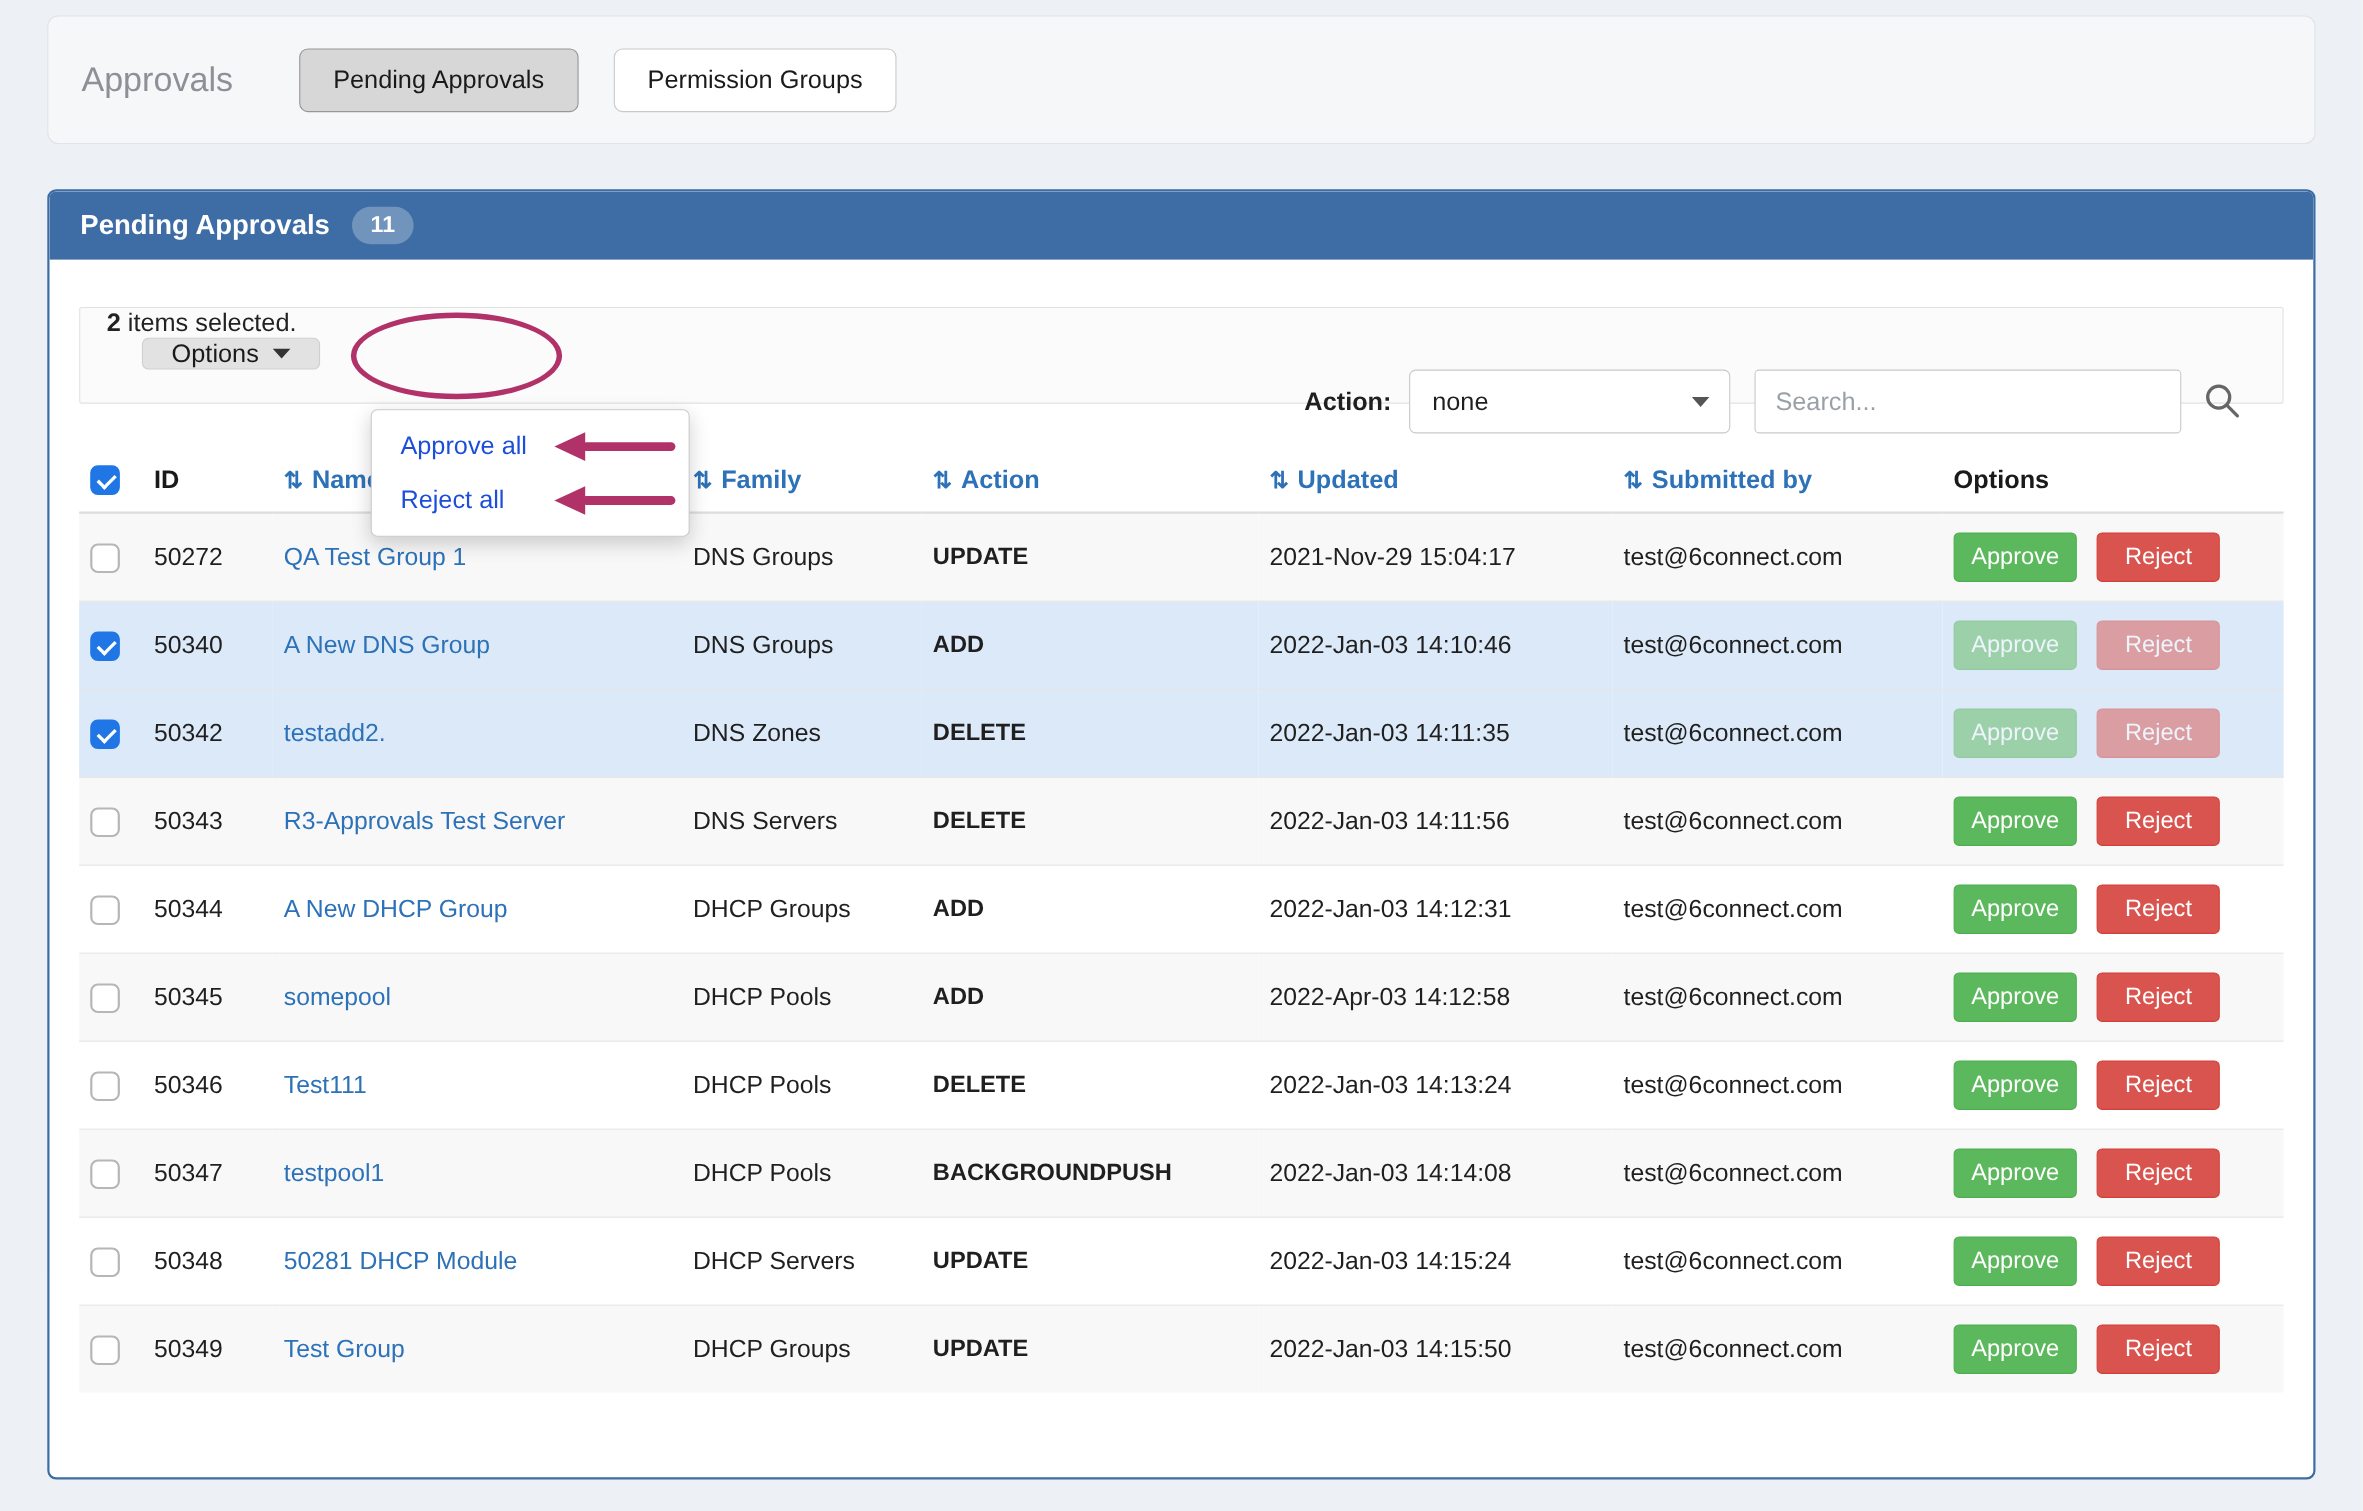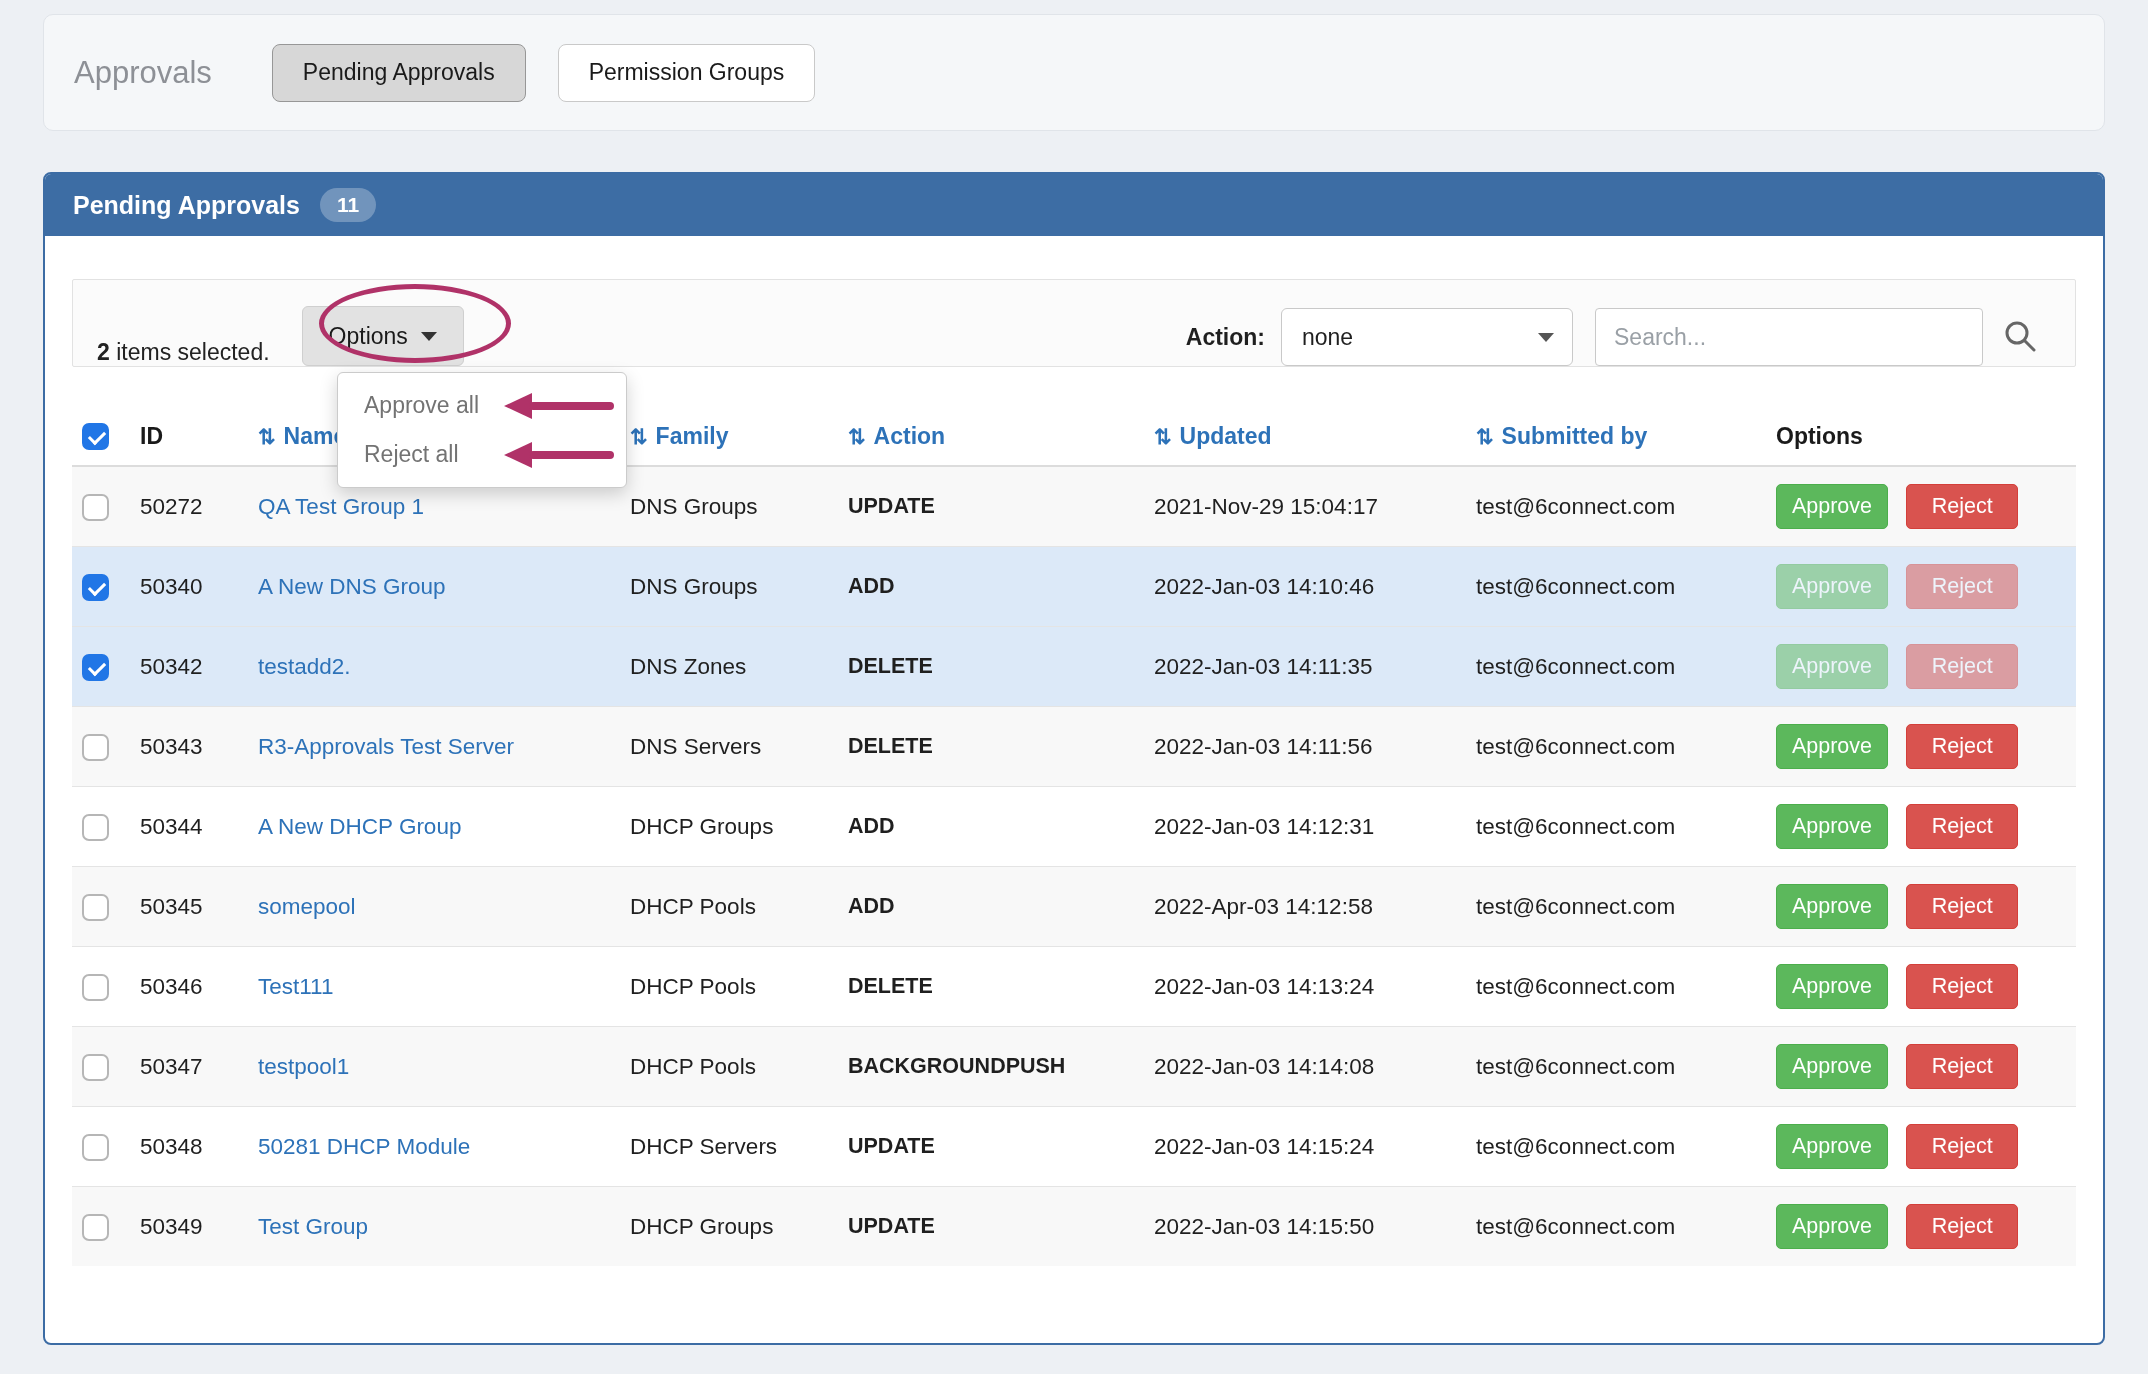--- a/index.html
+++ b/index.html
@@ -47,21 +47,21 @@
   .count-badge{
     margin-left:20px;background:rgba(255,255,255,.27);color:#fff;
     font-size:21px;font-weight:700;padding:5px 17px;border-radius:999px;
   }
   .panel-body{position:relative;padding:43px 27px 0;}
 
   
   .toolbar{
     position:relative;height:88px;background:#fbfbfb;
     border:1px solid #e2e2e2;border-radius:2px;
-    display:flex;align-items:flex-end;padding:0 24px;
+    display:flex;align-items:flex-start;padding:0 24px;flex-direction:column;
   }
   .selected-info{font-size:23px;color:#222;}
   .selected-info b{font-weight:700;}
   .actions-btn{
     margin-left:32px;height:60px;padding:0 26px;background:#e2e2e2;
     border:1px solid #cfcfcf;border-radius:6px;font-size:23px;color:#1a1a1a;
     display:flex;align-items:center;gap:13px;cursor:pointer;font-family:inherit;
   }
   .caret{width:0;height:0;border-left:8px solid transparent;border-right:8px solid transparent;border-top:9px solid #333;}
   .right-cluster{margin-left:auto;display:flex;align-items:center;}
@@ -81,21 +81,21 @@
     width:62px;height:58px;background:transparent;border:none;cursor:pointer;
     display:flex;align-items:center;justify-content:center;margin-left:6px;
   }
 
   
   .dropdown-menu{
     position:absolute;left:264px;top:92px;width:290px;background:#fff;
     border:1px solid #cbcbcb;border-radius:6px;
     box-shadow:0 6px 18px rgba(0,0,0,.18);padding:8px 0;z-index:20;
   }
-  .menu-item{position:relative;font-size:23px;color:#737373;padding:11px 0 11px 26px;cursor:pointer;}
+  .menu-item{position:relative;font-size:23px;color:#1d4ed8;padding:11px 0 11px 26px;cursor:pointer;}
 
   
   .annotation-ellipse{
     position:absolute;left:246px;top:4px;width:192px;height:79px;
     border:5px solid var(--ann);border-radius:50%;z-index:30;pointer-events:none;
   }
   .annotation-arrow{
     position:absolute;right:12px;top:50%;transform:translateY(-50%);
     width:110px;height:26px;display:flex;align-items:center;pointer-events:none;
   }

